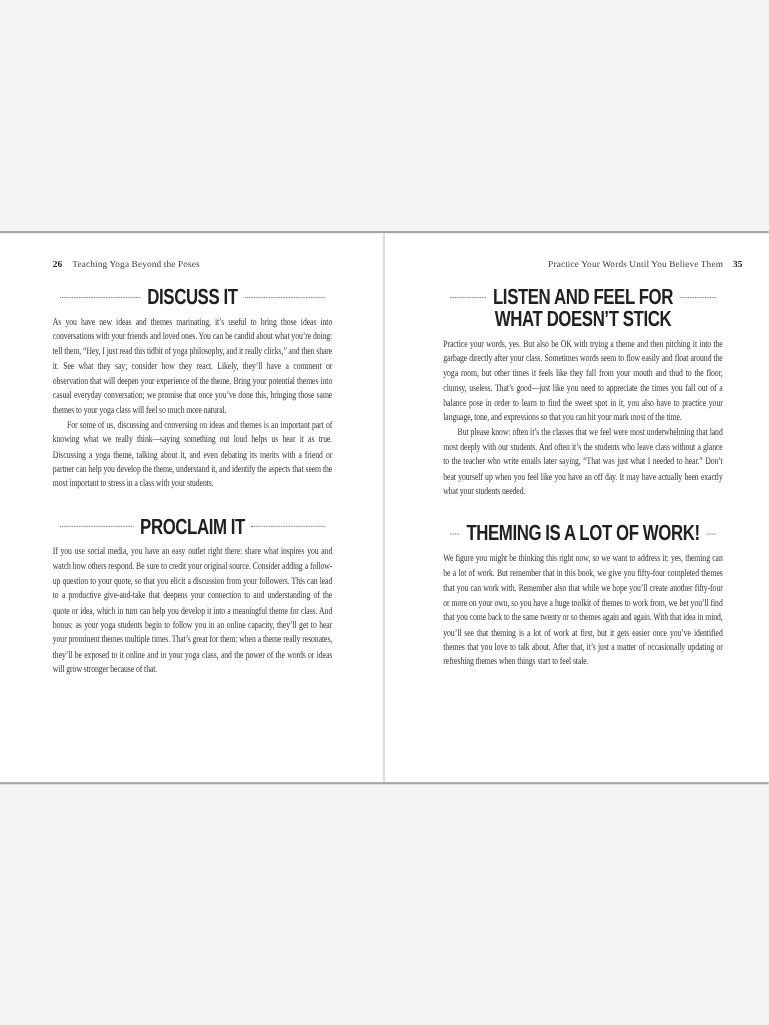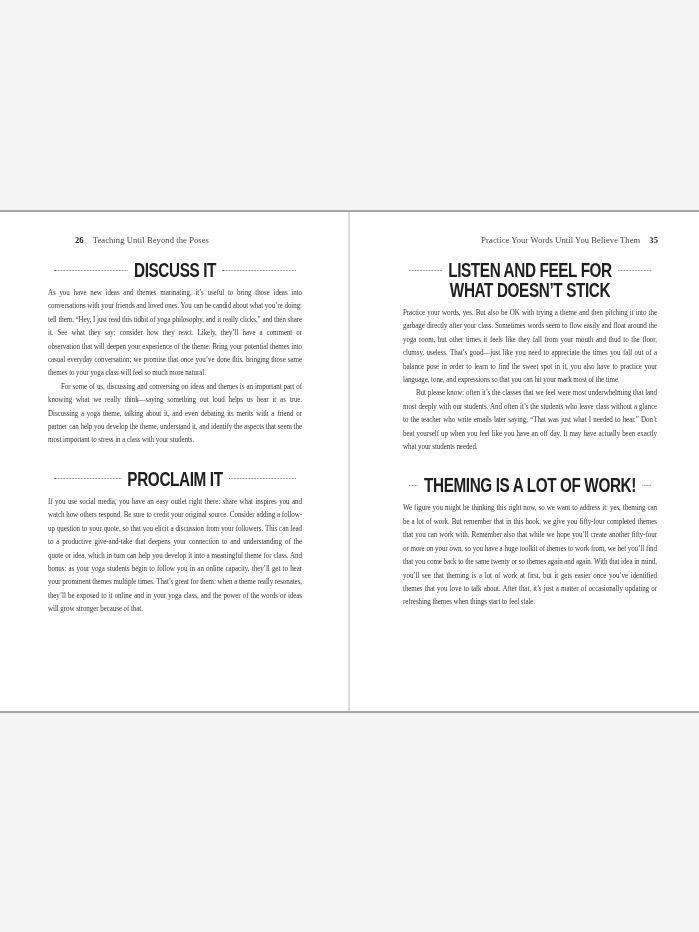--- a/index.html
+++ b/index.html
@@ -18,32 +18,31 @@
     width: 699px;
     height: 503px;
     box-sizing: border-box;
     background: #ffffff;
     border-top: 2px solid #a6a6a6;
     border-bottom: 2px solid #a6a6a6;
     display: flex;
   }
   .page { box-sizing: border-box; padding-top: 23px; }
   .page.left  { width: 348px; padding-left: 48px; padding-right: 46px; }
-  .page.right { width: 349px; padding-left: 53px; padding-right: 41px; }
+  .page.right { width: 349px; padding-left: 53px; padding-right: 24px; }
   .spine { width: 2px; background: #dcdcdc; }
 
   .running-head {
     display: flex;
     align-items: baseline;
     gap: 9px;
     font-size: 8.5px;
     line-height: 11px;
     color: #3f3f3f;
     letter-spacing: 0.1px;
-    margin-left: 27px;
   }
   .running-head.rh-right { justify-content: flex-end; }
   .folio { font-weight: bold; color: #242424; }
 
   
   .cols {
     width: 332px;
     transform: scaleX(0.765);
     transform-origin: left top;
   }
@@ -94,21 +93,21 @@
 </style>
 </head>
 <body>
 
 <div class="stage">
   <div class="spread">
 
     <div class="page left">
       <div class="running-head">
         <span class="folio">26</span>
-        <span class="rh-title">Teaching Until Beyond the Poses</span>
+        <span class="rh-title">Teaching Yoga Beyond the Poses</span>
       </div>
       <div class="cols">
         <div class="section first">
           <div class="heading-row">
             <span class="rule"></span>
             <h2 class="heading">DISCUSS IT</h2>
             <span class="rule"></span>
           </div>
           <p>As you have new ideas and themes marinating, it’s useful to bring those ideas into conversations with your friends and loved ones. You can be candid about what you’re doing: tell them, “Hey, I just read this tidbit of yoga philosophy, and it really clicks,” and then share it. See what they say; consider how they react. Likely, they’ll have a comment or observation that will deepen your experience of the theme. Bring your potential themes into casual everyday conversation; we promise that once you’ve done this, bringing those same themes to your yoga class will feel so much more natural.</p>
           <p>For some of us, discussing and conversing on ideas and themes is an important part of knowing what we really think—saying something out loud helps us hear it as true. Discussing a yoga theme, talking about it, and even debating its merits with a friend or partner can help you develop the theme, understand it, and identify the aspects that seem the most important to stress in a class with your students.</p>

